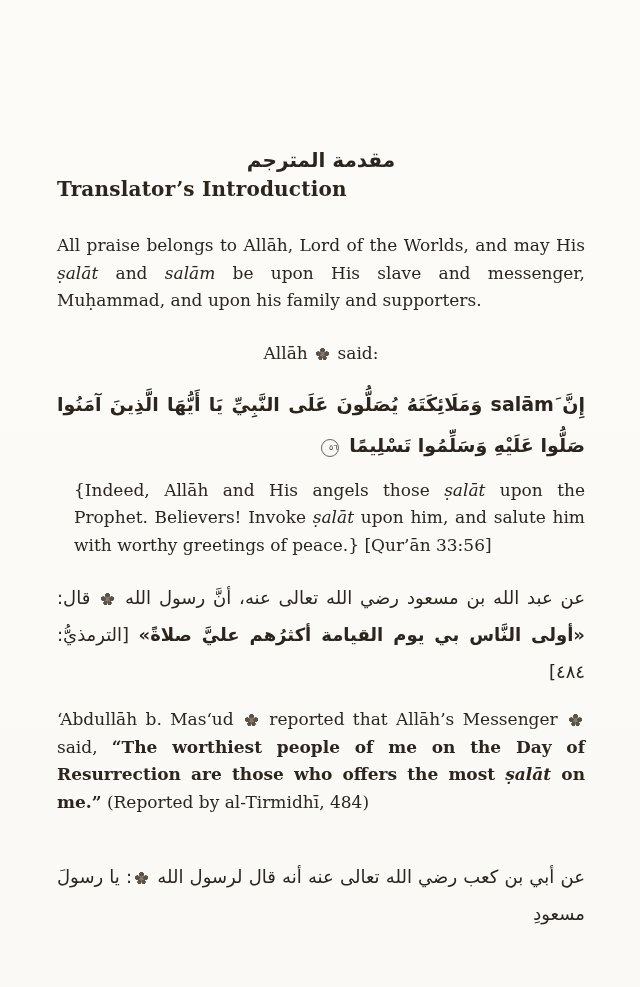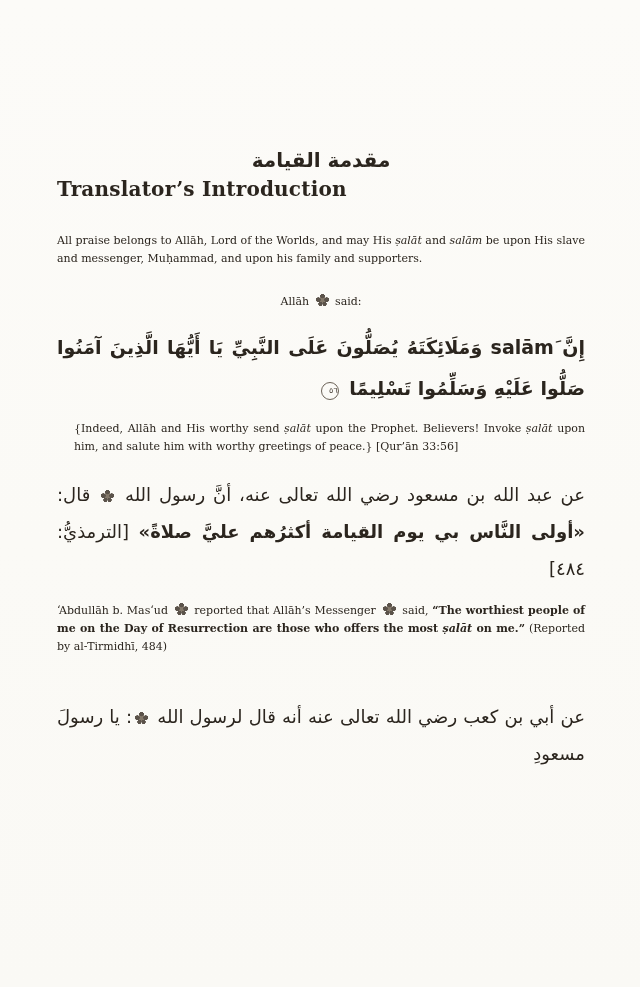--- a/index.html
+++ b/index.html
@@ -33,21 +33,21 @@
   .title-en{
     font-family:"DejaVu Serif", serif;
     font-weight:700;
     font-size:20px;
     line-height:1.3;
     margin:0 0 30px 0;
     letter-spacing:.2px;
   }
   
   .en{
-    font-size:11px;
+    font-size:17px;
     line-height:1.62;
     text-align:justify;
     margin:0;
   }
   .intro{margin-bottom:25px;}
   .said-line{margin-bottom:17px;text-align:center;}
   .quran-trans{
     margin:0 0 21px 17px;
   }
   .hadith-en{margin-bottom:43px;}
@@ -106,31 +106,31 @@
     vertical-align:2px;
     margin-right:4px;
   }
 </style>
 </head>
 <body>
 
 <div class="page">
   <div class="content">
 
-    <h1 class="title-ar">مقدمة القيامة</h1>
+    <h1 class="title-ar">مقدمة المترجم</h1>
 
     <h2 class="title-en">Translator’s Introduction</h2>
 
     <p class="en intro"><span>All praise belongs to Allāh, Lord of the Worlds, and may His </span><span class="s-i">ṣalāt</span><span> and </span><span class="s-i">salām</span><span> be upon His slave and messenger, Muḥammad, and upon his family and supporters.</span></p>
 
     <p class="en said-line"><span>Allāh </span><span class="orn"></span><span> said:</span></p>
 
     <p class="ar verse" dir="rtl"><span>إِنَّ salāmَ وَمَلَائِكَتَهُ يُصَلُّونَ عَلَى النَّبِيِّ يَا أَيُّهَا الَّذِينَ آمَنُوا صَلُّوا عَلَيْهِ وَسَلِّمُوا تَسْلِيمًا</span> <span class="ayah-mark">٥٦</span></p>
 
-    <p class="en quran-trans"><span>{Indeed, Allāh and His worthy send </span><span class="s-i">ṣalāt</span><span> upon the Prophet. Believers! Invoke </span><span class="s-i">ṣalāt</span><span> upon him, and salute him with worthy greetings of peace.} [Qur’ān 33:56]</span></p>
+    <p class="en quran-trans"><span>{Indeed, Allāh and His angels those </span><span class="s-i">ṣalāt</span><span> upon the Prophet. Believers! Invoke </span><span class="s-i">ṣalāt</span><span> upon him, and salute him with worthy greetings of peace.} [Qur’ān 33:56]</span></p>
 
     <p class="ar hadith-ar" dir="rtl"><span>عن عبد الله بن مسعود رضي الله تعالى عنه، أنَّ رسول الله </span><span class="orn"></span><span> قال: </span><span class="s-b">«أولى النَّاس بي يوم القيامة أكثرُهم عليَّ صلاةً»</span><span> [الترمذيُّ: ٤٨٤]</span></p>
 
     <p class="en hadith-en"><span>‘Abdullāh b. Mas‘ud </span><span class="orn"></span><span> reported that Allāh’s Messenger </span><span class="orn"></span><span> said, </span><span class="s-b">“The worthiest people of me on the Day of Resurrection are those who offers the most </span><span class="s-bi">ṣalāt</span><span class="s-b"> on me.”</span><span> (Reported by al-Tirmidhī, 484)</span></p>
 
     <p class="ar hadith-ar hadith-ar-last" dir="rtl"><span>عن أبي بن كعب رضي الله تعالى عنه أنه قال لرسول الله </span><span class="orn"></span><span>: يا رسولَ مسعودِ</span></p>
 
   </div>
 </div>
 

